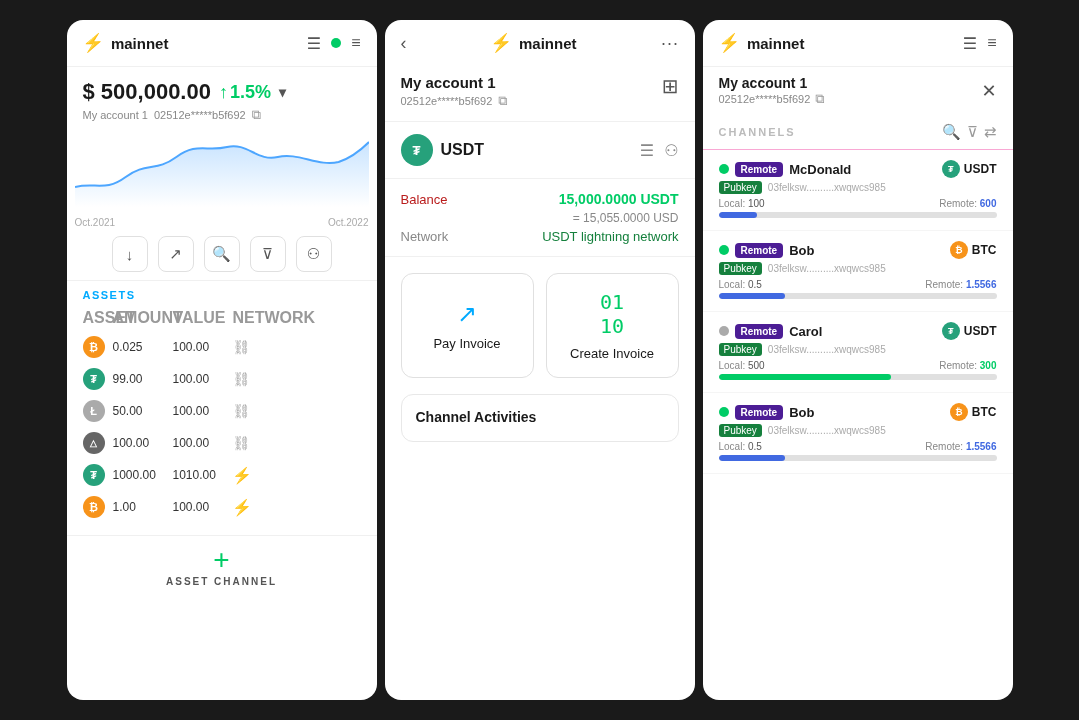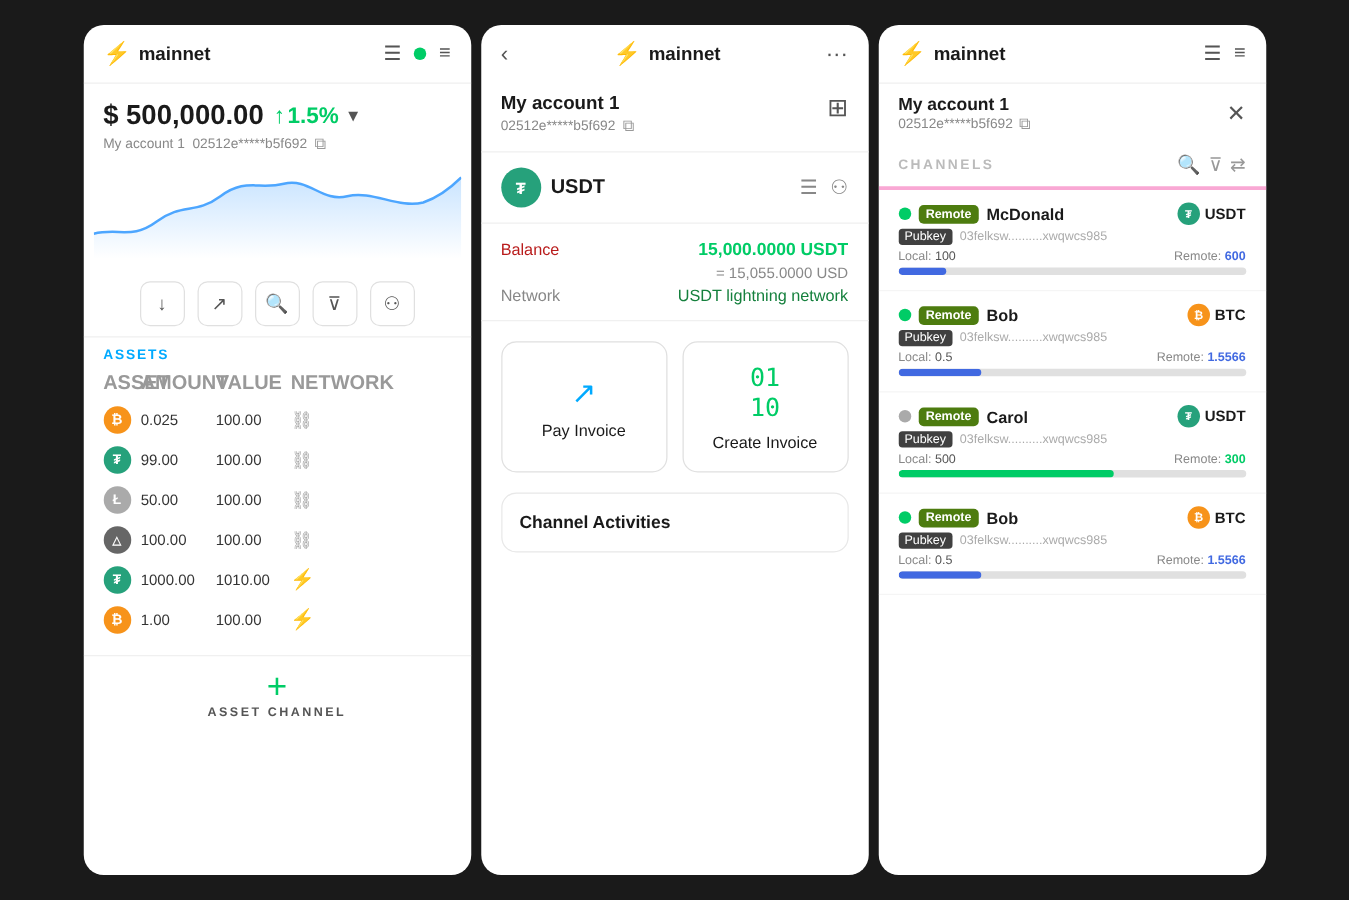--- a/index.html
+++ b/index.html
@@ -471,21 +471,21 @@
       justify-content: space-between;
       padding: 12px 16px;
       border-bottom: 1px solid #f0f0f0;
     }
 
     .channels-search-row {
       display: flex;
       align-items: center;
       gap: 6px;
       padding: 8px 16px;
-      border-bottom: 3px solid #f9a8d4;
+      border-bottom: 1px solid #f9a8d4;
     }
 
     .channels-label {
       font-size: 11px;
       font-weight: 700;
       letter-spacing: 2px;
       color: #bbb;
       flex: 1;
     }
 
@@ -515,21 +515,21 @@
     .channel-status-dot {
       width: 10px;
       height: 10px;
       border-radius: 50%;
     }
 
     .dot-green { background: #00cc66; }
     .dot-gray { background: #aaa; }
 
     .tag {
-      background: #4d7c0f;
+      background: #4c1d95;
       color: #fff;
       font-size: 10px;
       font-weight: 600;
       padding: 2px 6px;
       border-radius: 4px;
     }
 
     .channel-name {
       font-size: 13px;
       font-weight: 600;
@@ -558,21 +558,21 @@
     }
 
     .pubkey-row {
       display: flex;
       align-items: center;
       gap: 6px;
       margin-bottom: 4px;
     }
 
     .pubkey-tag {
-      background: #404040;
+      background: #15803d;
       color: #fff;
       font-size: 10px;
       padding: 1px 5px;
       border-radius: 3px;
     }
 
     .pubkey-value {
       font-size: 10px;
       color: #aaa;
     }
@@ -675,20 +675,24 @@
       <defs>
         <linearGradient id="chartGrad" x1="0" y1="0" x2="0" y2="1">
           <stop offset="0%" stop-color="#4da6ff" stop-opacity="0.3"></stop>
           <stop offset="100%" stop-color="#4da6ff" stop-opacity="0.0"></stop>
         </linearGradient>
       </defs>
       <path d="M0,60 C20,55 30,65 50,50 C70,35 80,45 100,30 C120,15 130,25 150,20 C170,15 180,35 200,30 C220,25 240,40 260,35 C275,30 285,20 290,15" stroke="#4da6ff" stroke-width="2" fill="none"></path>
       <path d="M0,60 C20,55 30,65 50,50 C70,35 80,45 100,30 C120,15 130,25 150,20 C170,15 180,35 200,30 C220,25 240,40 260,35 C275,30 285,20 290,15 L290,80 L0,80 Z" fill="url(#chartGrad)"></path>
     </svg>
   </div>
+  <div class="chart-dates">
+    <span>Oct.2021</span>
+    <span>Oct.2022</span>
+  </div>
 
   <div class="action-row">
     <div class="action-btn">↓</div>
     <div class="action-btn">↗</div>
     <div class="action-btn">🔍</div>
     <div class="action-btn">⊽</div>
     <div class="action-btn">⚇</div>
   </div>
 
   <div class="assets-section">

